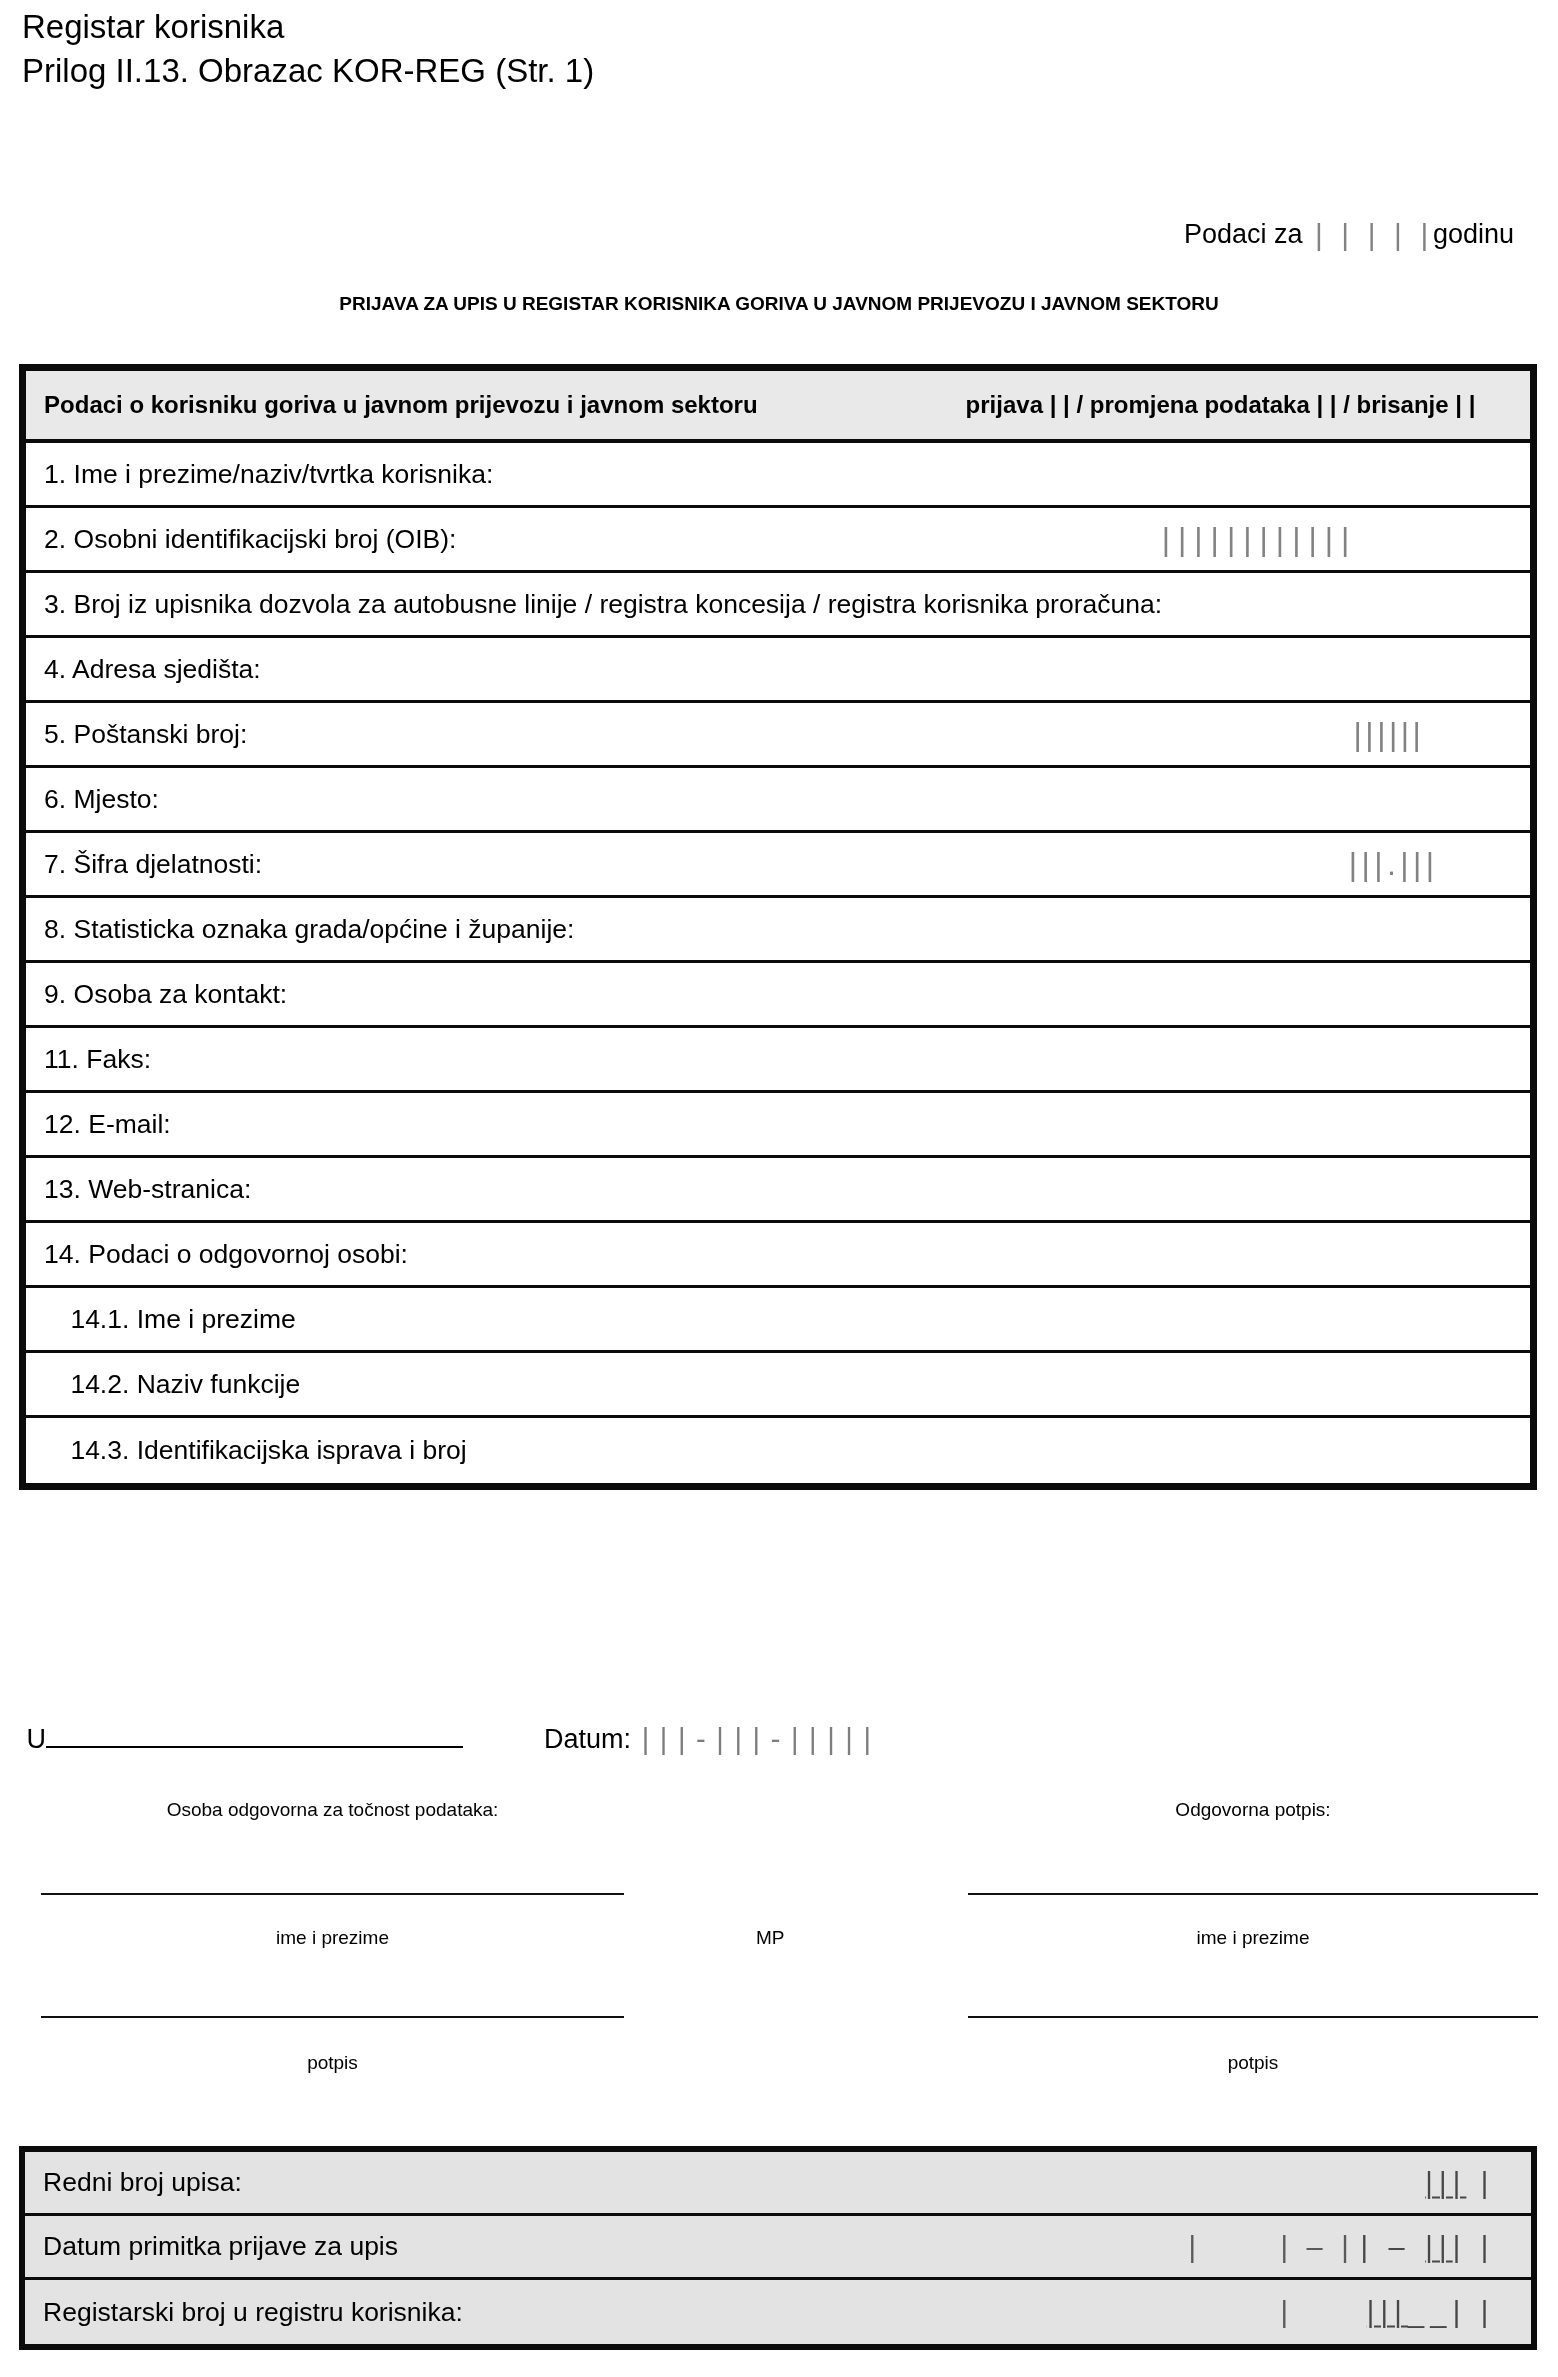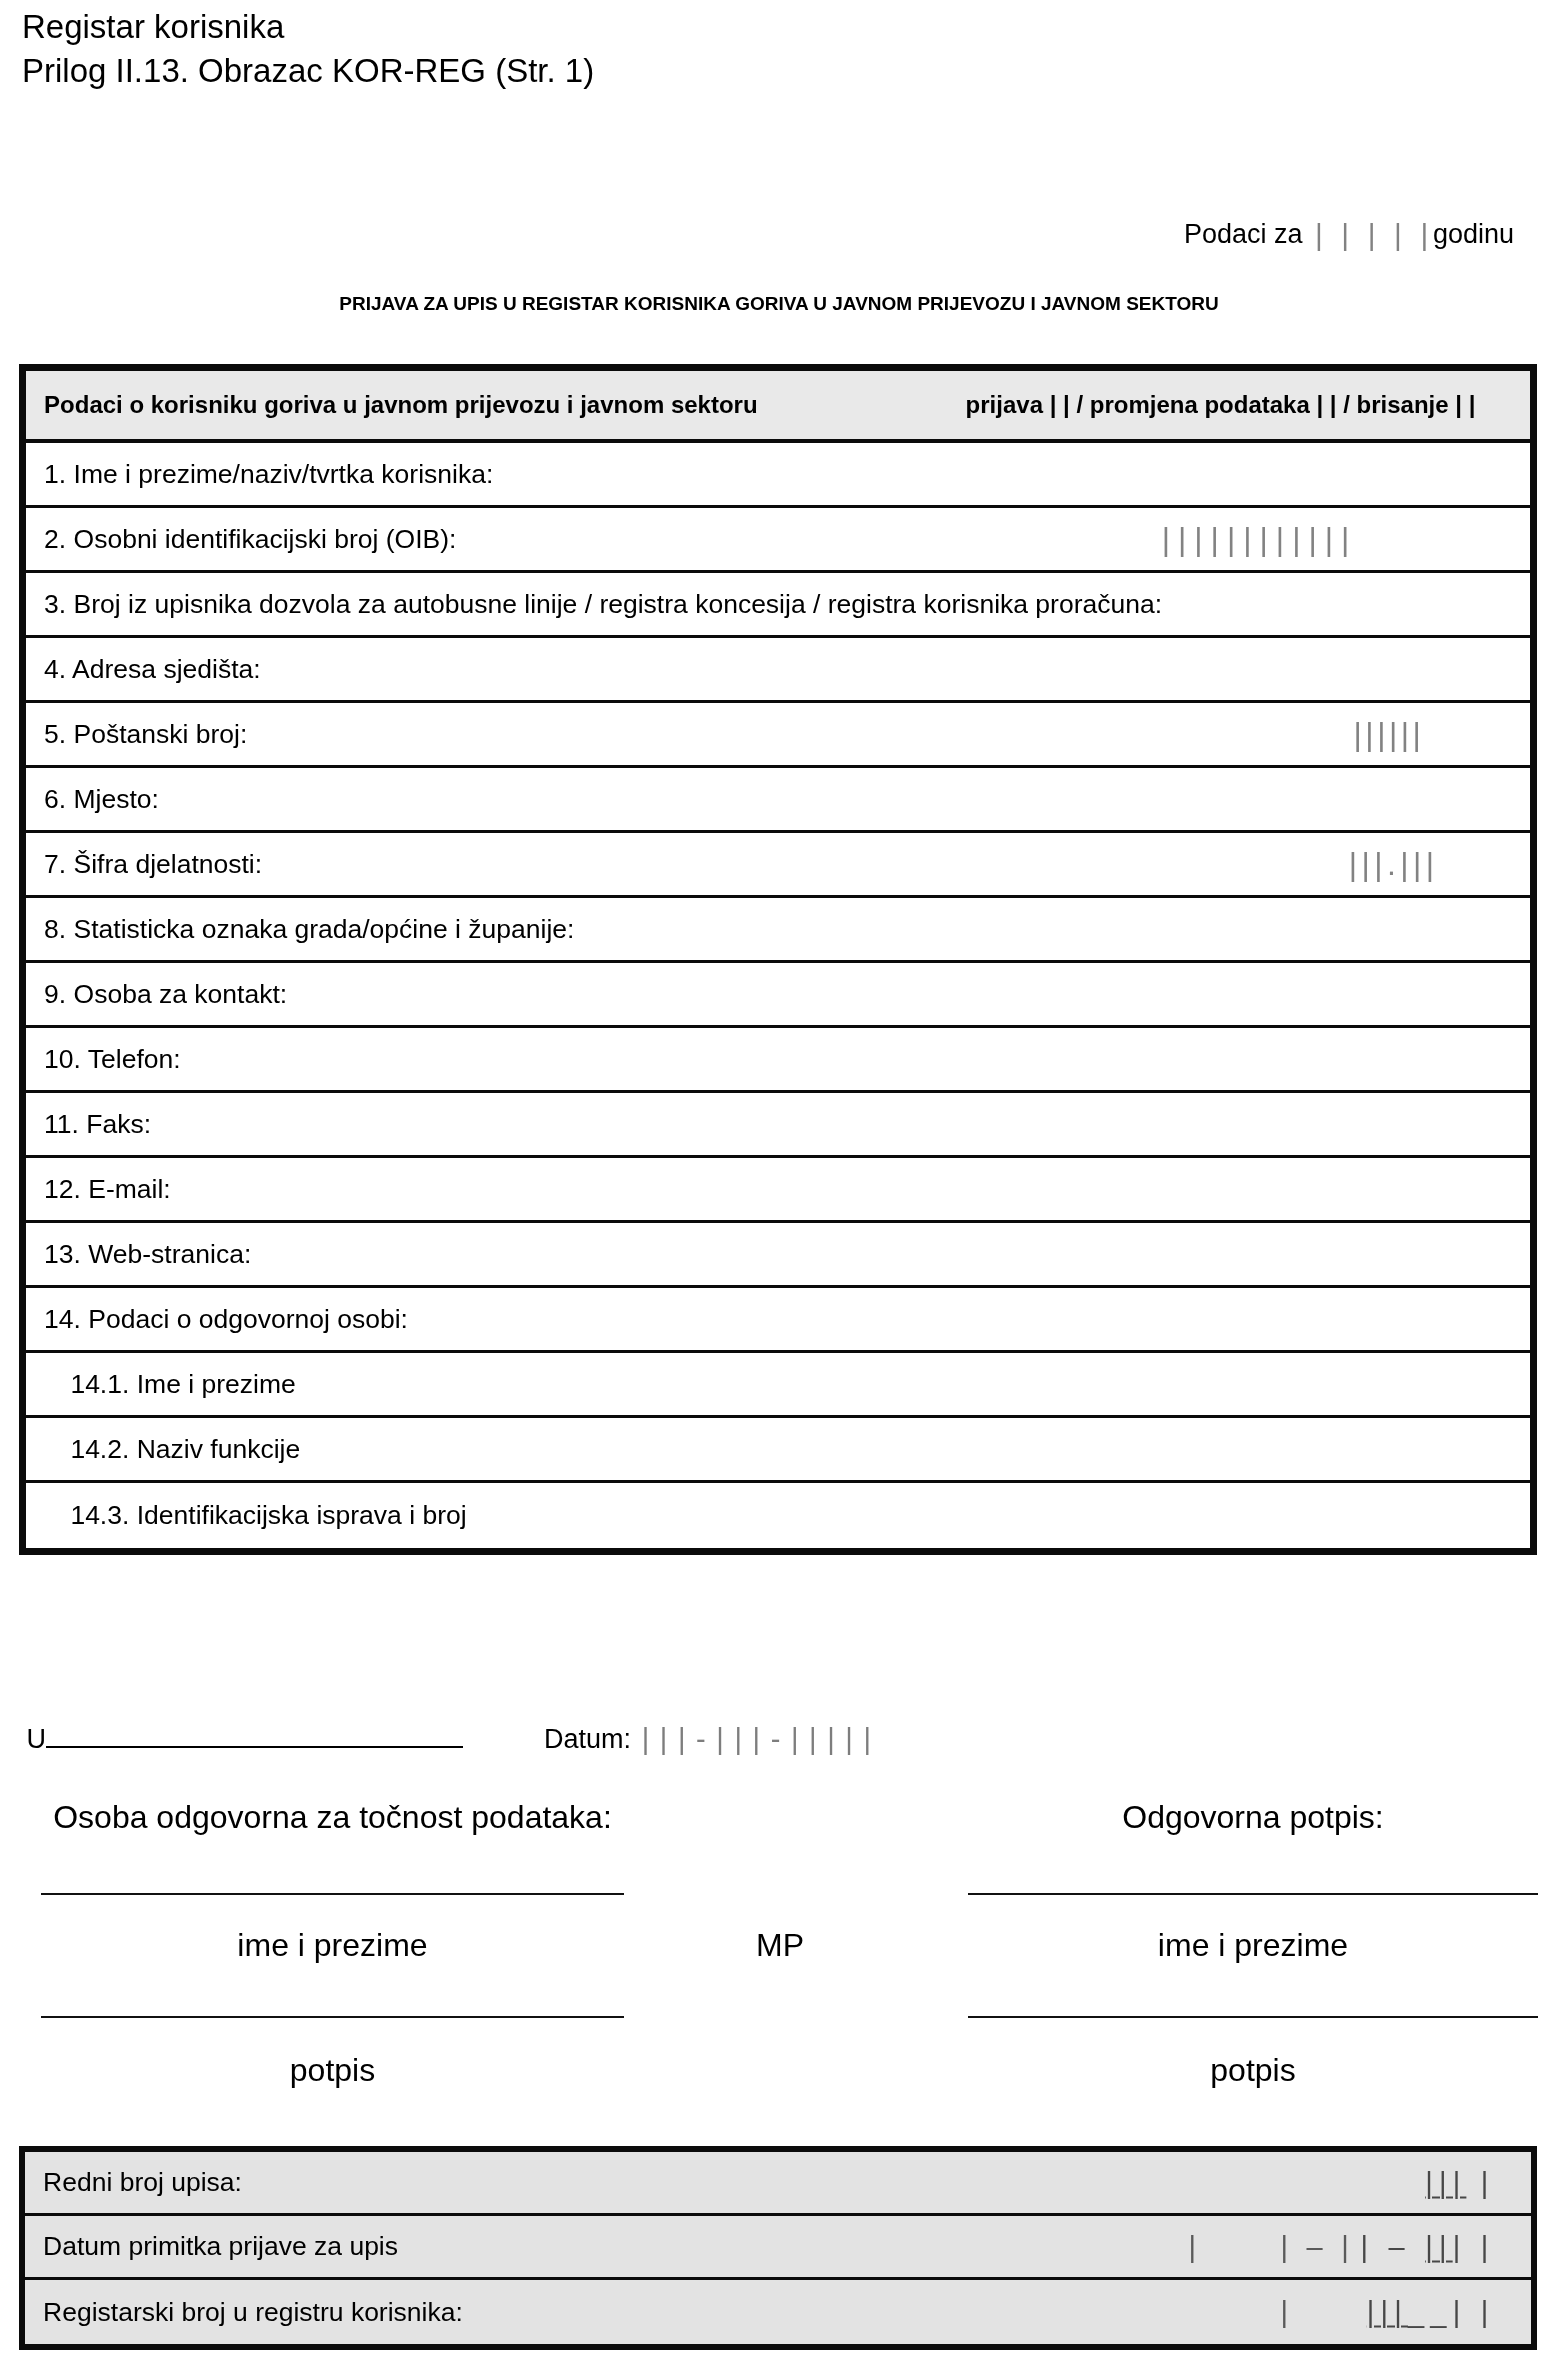--- a/index.html
+++ b/index.html
@@ -26,21 +26,21 @@
   .mt-boxes{position:absolute;top:50%;transform:translateY(-50%);color:#828282;font-size:32px;font-weight:400;}
   .mt-row[data-name="row-oib"] .mt-boxes{right:173px;letter-spacing:8px;}
   .mt-row[data-name="row-postanski-broj"] .mt-boxes{right:106px;letter-spacing:3.5px;}
   .mt-row[data-name="row-sifra-djelatnosti"] .mt-boxes{right:92px;letter-spacing:4.4px;}
   
   .place-date{position:absolute;left:26.5px;top:1719px;font-size:27px;white-space:nowrap;}
   .u-line{display:inline-block;width:417px;border-bottom:2.7px solid #000;height:26.5px;vertical-align:baseline;}
   .date-label{margin-left:81px;}
   .date-boxes{color:#7d7d7d;letter-spacing:10.6px;margin-left:10.6px;font-size:29px;vertical-align:-1.8px;}
   
-  .sig{position:absolute;font-size:32px;white-space:nowrap;}
+  .sig{position:absolute;font-size:19px;white-space:nowrap;}
   .sig-head-left{left:41px;top:1799px;width:583px;text-align:center;}
   .sig-head-right{left:968px;top:1799px;width:570px;text-align:center;}
   .sig-line{position:absolute;border-top:2.7px solid #111;height:0;}
   .sig-line-l1{left:41px;top:1893px;width:583px;}
   .sig-line-r1{left:968px;top:1893px;width:570px;}
   .sig-line-l2{left:41px;top:2016px;width:583px;}
   .sig-line-r2{left:968px;top:2016px;width:570px;}
   .sig-name-l{left:41px;top:1927px;width:583px;text-align:center;}
   .sig-name-r{left:968px;top:1927px;width:570px;text-align:center;}
   .sig-mp{left:756px;top:1927px;}
@@ -99,23 +99,20 @@
       <div class="mt-row" data-name="row-sifra-djelatnosti">
         <span data-name="row-label-sifra-djelatnosti">7. Šifra djelatnosti:</span>
         <span class="mt-boxes" data-name="digit-boxes-sifra-djelatnosti">|||.|||</span>
       </div>
       <div class="mt-row" data-name="row-statisticka-oznaka">
         <span data-name="row-label-statisticka-oznaka">8. Statisticka oznaka grada/općine i županije:</span>
       </div>
       <div class="mt-row" data-name="row-osoba-za-kontakt">
         <span data-name="row-label-osoba-za-kontakt">9. Osoba za kontakt:</span>
       </div>
-      <div class="mt-row" data-name="row-telefon">
-        <span data-name="row-label-telefon">10. Telefon:</span>
-      </div>
       <div class="mt-row" data-name="row-faks">
         <span data-name="row-label-faks">11. Faks:</span>
       </div>
       <div class="mt-row" data-name="row-email">
         <span data-name="row-label-email">12. E-mail:</span>
       </div>
       <div class="mt-row" data-name="row-web-stranica">
         <span data-name="row-label-web-stranica">13. Web-stranica:</span>
       </div>
       <div class="mt-row" data-name="row-odgovorna-osoba">

